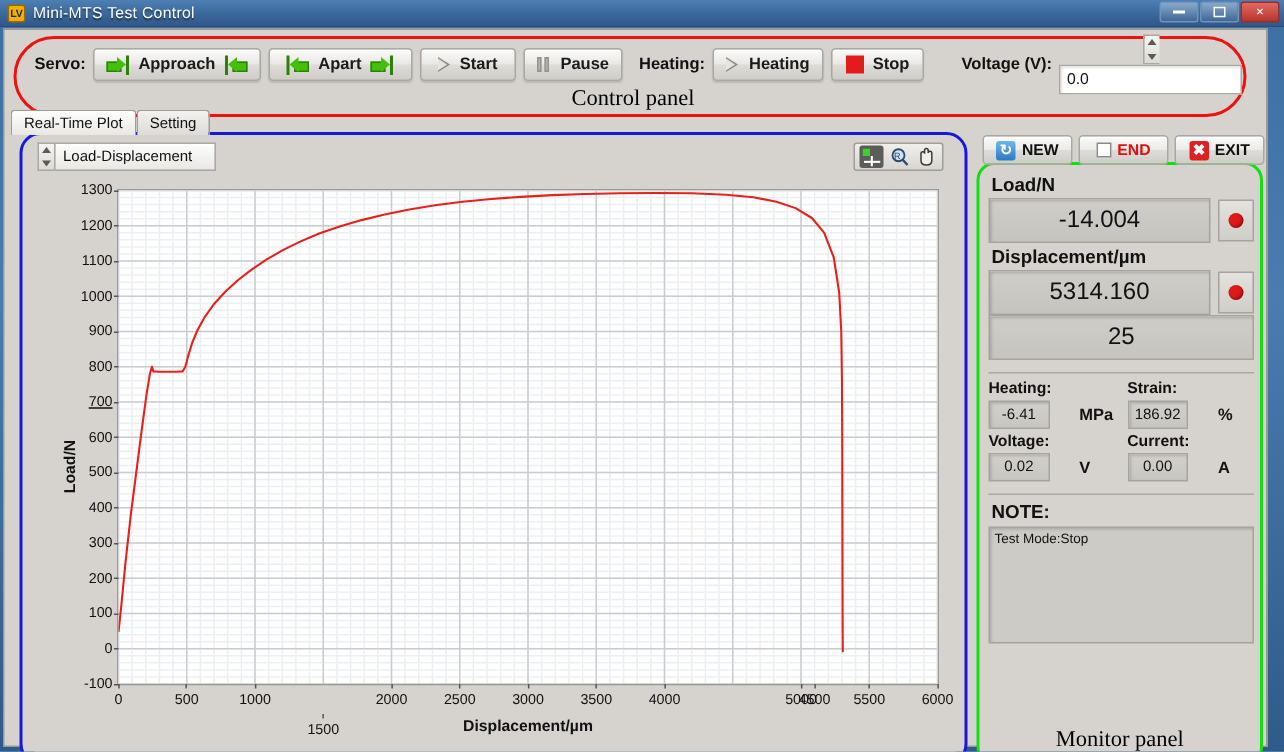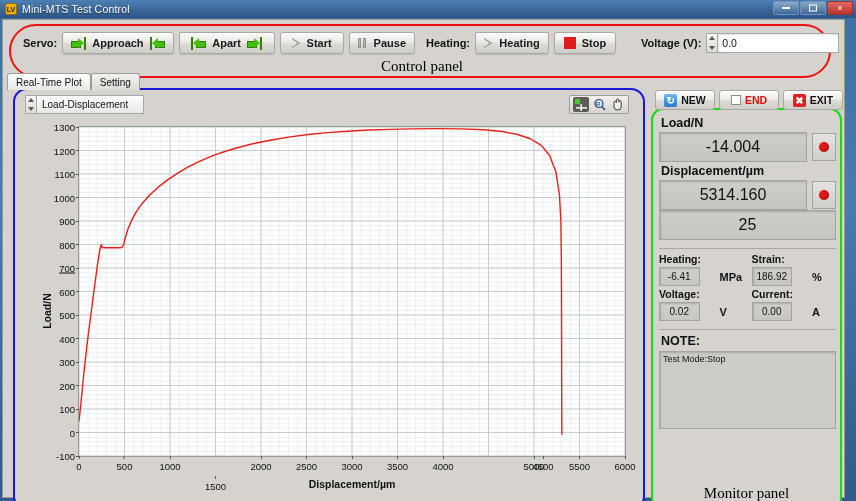--- a/index.html
+++ b/index.html
@@ -124,21 +124,21 @@
     width: 0; height: 0; border-left: 3px solid transparent; border-right: 3px solid transparent;
   }
   .spin span.up { border-bottom: 4px solid #5a5a56; }
   .spin span.dn { border-top: 4px solid #5a5a56; }
   .numfield {
     height: 20px; width: 122px; background: #ffffff;
     border: 1px solid #a9a9a4; font-size: 10.5px; color: #111;
     display: flex; align-items: center; padding: 0 4px;
     box-shadow: inset 1px 1px 2px rgba(0,0,0,.13);
   }
-  .spinwrap { display:flex; align-items:center; }
+  .spinwrap { display:flex; align-items:center;flex-direction:column; }
 
   .cp-caption {
     position: absolute; left: 0; top: 32px; width: 822px; text-align: center;
     font-family: "Liberation Serif", serif; font-size: 15px; color: #000;
   }
 
   
   .tabs { position: absolute; left: 4px; top: 53px; display: flex; align-items: flex-end; z-index: 5; }
   .tab {
     height: 17px; padding: 0 8px; font-size: 10px; color: #111;

